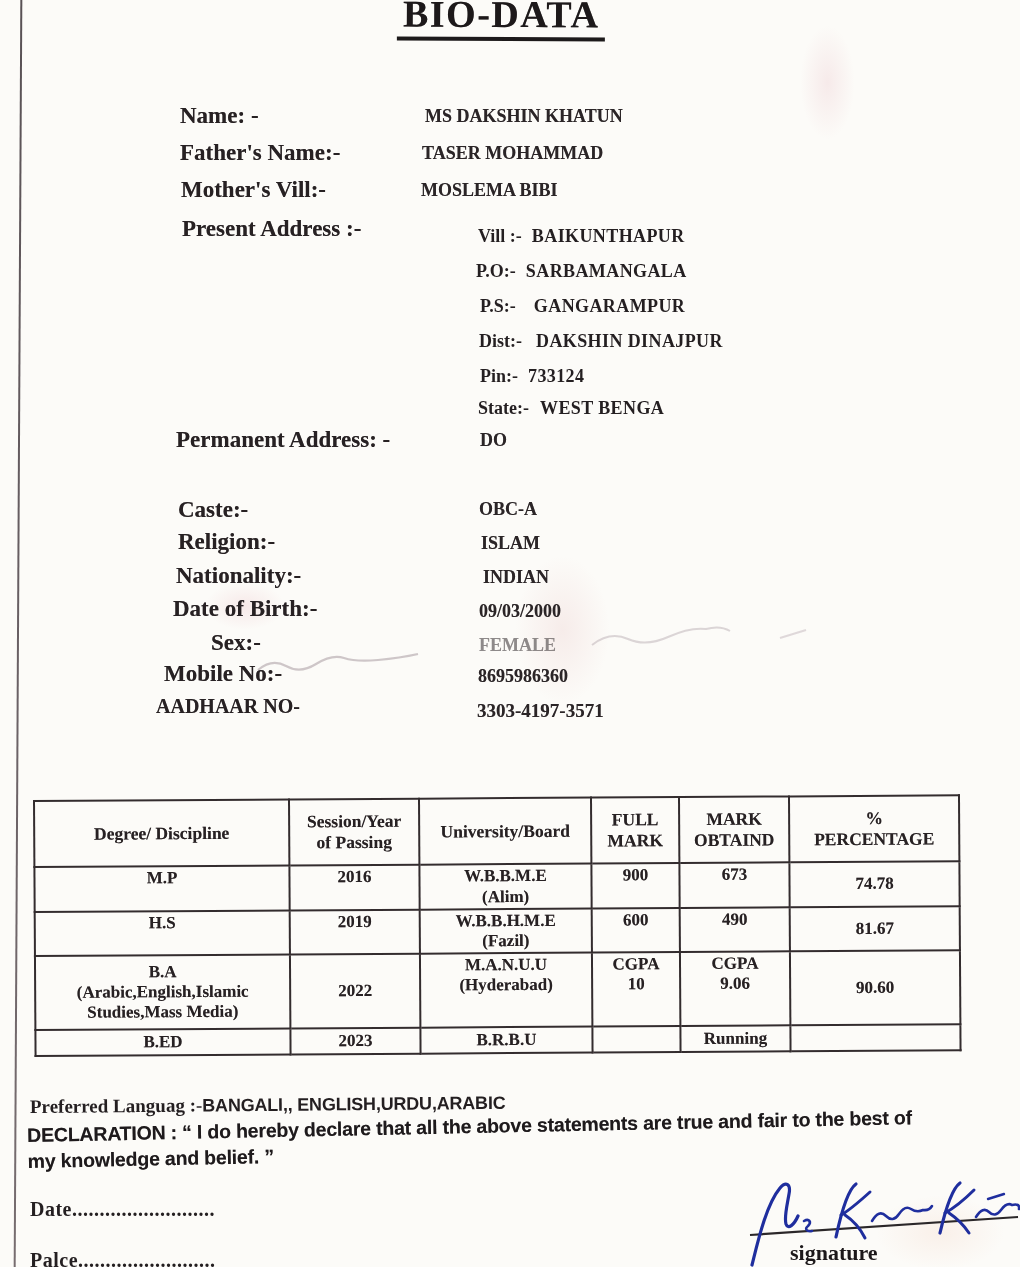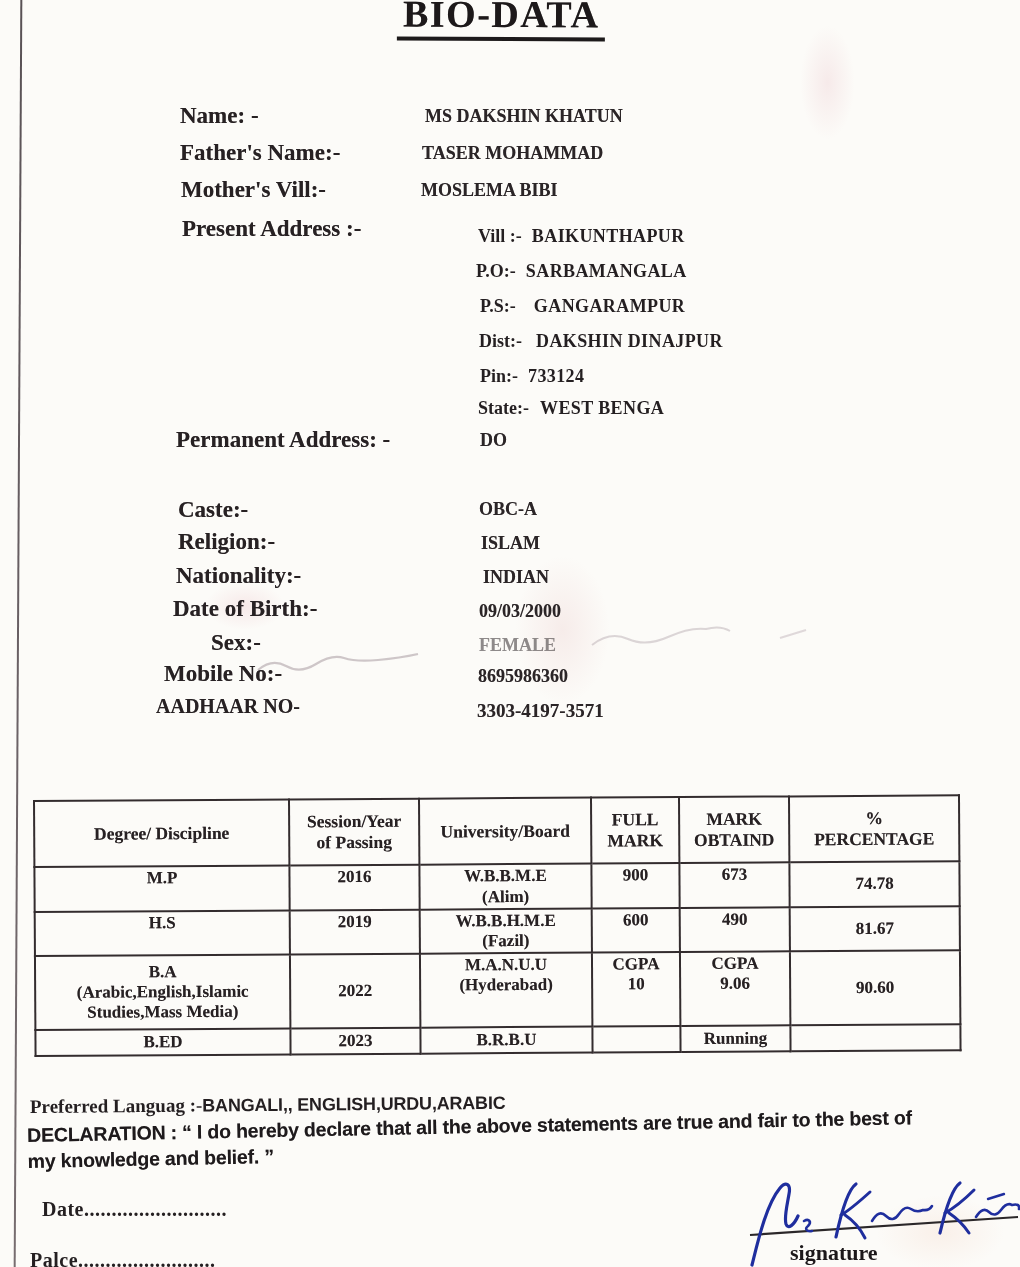--- a/index.html
+++ b/index.html
@@ -194,21 +194,21 @@
 
   <div class="abs pref" style="left:30px; top:1096px;">
     <span>Preferred Languag :-</span><span class="pref-val">BANGALI,, ENGLISH,URDU,ARABIC</span>
   </div>
 
   <div class="abs decl" style="left:28px; top:1122px; width:975px;">
     <div>DECLARATION : “ I do hereby declare that all the above statements are true and fair to the best of</div>
     <div>my knowledge and belief. ”</div>
   </div>
 
-  <div class="abs dots" style="left:42px; top:1198px;">Date..........................</div>
+  <div class="abs dots" style="left:30px; top:1198px;">Date..........................</div>
   <div class="abs dots" style="left:30px; top:1249px;">Palce.........................</div>
 
   <div class="abs" style="left:748px; top:1175px; width:272px; height:92px;" aria-label="Ms Khadiza Khatun">
     <svg width="272" height="92" viewBox="0 0 272 92">
 
       <path d="M2,60 L270,42" fill="none" stroke-width="2.2" stroke="#2b2729"></path>
 
       <path d="M4,90 C10,66 18,30 32,13 C38,6 43,9 41,19 C39,31 36,42 38,49 C40,55 46,50 50,41" fill="none" stroke-width="3.2" stroke-linecap="round" stroke="#1f2e9e"></path>
       <path d="M56,46 c5,-3 8,1 4,5 c-4,3 -1,6 4,5" fill="none" stroke-width="2.6" stroke-linecap="round" stroke="#1f2e9e"></path>
 

